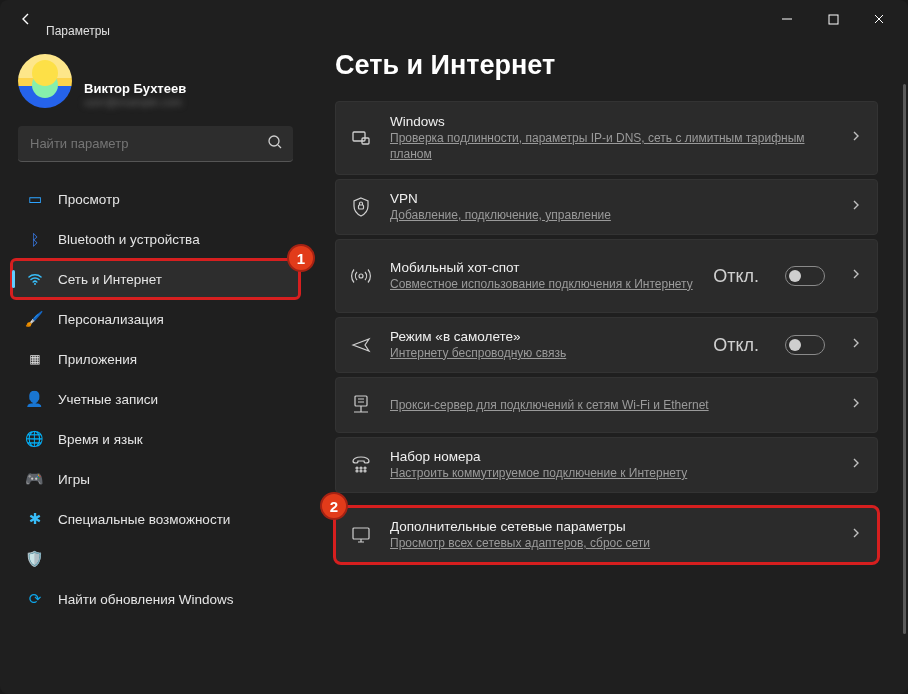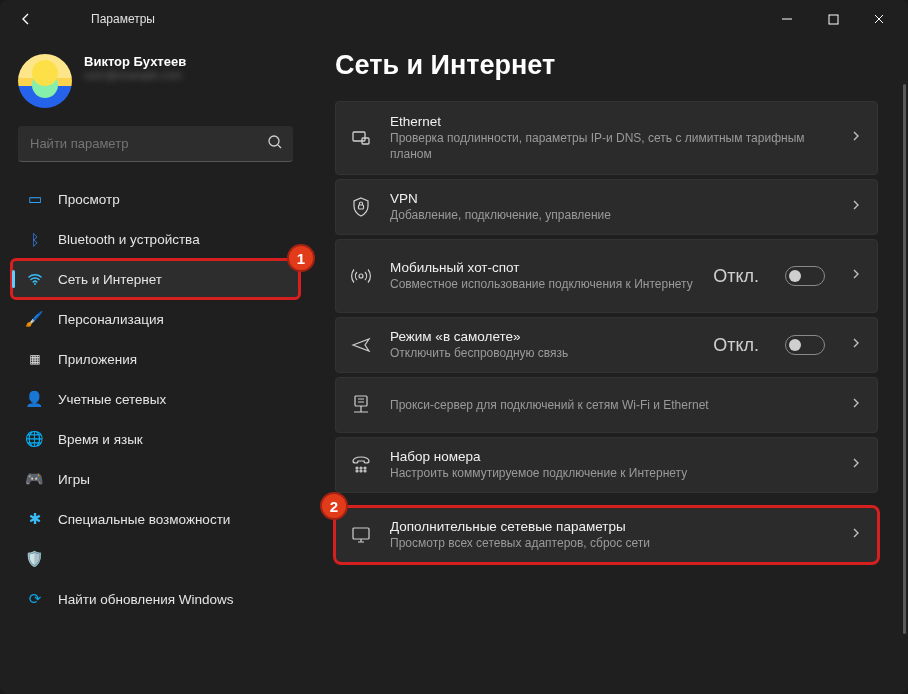--- a/index.html
+++ b/index.html
@@ -6,29 +6,29 @@
   body {
     background: #1a1a1a;
     font-family: "Segoe UI", sans-serif;
     color: #fff;
     width: 908px;
     height: 694px;
     overflow: hidden;
     position: relative;
   }
   .window { width:100%; height:100%; background:#1f1f1f; border-radius:8px; overflow:hidden; display:flex; flex-direction:column; }
-  .titlebar { height:38px; display:flex; align-items:center; padding:9px 6px;gap:45px; }
+  .titlebar { height:38px; display:flex; align-items:flex-end; padding:0 6px; }
   .back-btn { width:40px; height:38px; display:flex; align-items:center; justify-content:center; color:#fff; }
   .app-title { font-size:12px; color:#e0e0e0; }
   .win-controls { margin-left:auto; display:flex; }
   .win-btn { width:46px; height:38px; display:flex; align-items:center; justify-content:center; }
   .win-btn svg { stroke:#fff; }
   .body { flex:1; display:flex; }
   .sidebar { width:305px; padding:10px 4px 0 10px; display:flex; flex-direction:column; }
-  .profile { display:flex; align-items:flex-start; gap:12px; padding:6px 8px 18px 8px; }
+  .profile { display:flex; align-items:flex-end; gap:12px; padding:6px 8px 18px 8px; }
   .avatar { width:54px; height:54px; border-radius:50%; background:linear-gradient(#fde68a 0 45%,#fcd34d 45% 60%,#2563eb 60% 100%); position:relative; overflow:hidden;}
   .avatar::after{content:"";position:absolute;left:14px;top:6px;width:26px;height:26px;border-radius:50%;background:#fde047;box-shadow:0 12px 0 0 #86efac;}
   .profile-name { font-size:13px; font-weight:600; }
   .profile-email { font-size:11px; color:#6b6b6b; filter:blur(3px);}
   .search { height:36px; margin:0 8px 18px 8px; position:relative; }
   .search input { width:100%; height:100%; background:#2d2d2d; border:none; border-bottom:1px solid #555; border-radius:4px; padding:0 34px 0 12px; color:#cfcfcf; font-size:13px; outline:none;}
   .search-icon { position:absolute; right:10px; top:8px; color:#cfcfcf; }
   .nav { display:flex; flex-direction:column; gap:2px; padding:0 2px;}
   .nav-item { height:38px; display:flex; align-items:center; gap:14px; padding:0 14px; border-radius:4px; font-size:13.5px; color:#e5e5e5; cursor:pointer; position:relative;}
   .nav-item.active { background:#2d2d2d; }
@@ -37,21 +37,21 @@
   .nav-item.highlight { outline:3px solid #d61f1f; outline-offset:-1px; }
   .badge-num { position:absolute; width:28px; height:28px; border-radius:50%; background:#e23b1a; border:2px solid #a52213; color:#fff; display:flex; align-items:center; justify-content:center; font-weight:700; font-size:15px; z-index:5;}
   .content { flex:1; padding:10px 30px 0 30px; overflow:hidden;}
   .page-title { font-size:27px; font-weight:600; margin:2px 0 20px 0; }
   .cards { display:flex; flex-direction:column; gap:4px; position:relative;}
   .card { background:#2b2b2b; border:1px solid #333; border-radius:4px; min-height:56px; display:flex; align-items:center; padding:10px 14px 10px 12px; gap:16px; cursor:pointer; }
   .card.tall { min-height:74px; }
   .card-icon { width:26px; display:flex; justify-content:center; color:#d0d0d0; flex-shrink:0;}
   .card-text { flex:1; }
   .card-title { font-size:13.5px; color:#f0f0f0; }
-  .card-desc { font-size:12px; color:#9a9a9a; line-height:1.35; margin-top:1px;}
+  .card-desc { font-size:12px; color:#9a9a9a; line-height:1.35; margin-top:1px;text-decoration:underline;}
   .card-status { font-size:18px; color:#d0d0d0; margin-right:10px;}
   .toggle { width:40px; height:20px; border-radius:10px; border:1px solid #8a8a8a; background:#2b2b2b; position:relative; margin-right:8px;}
   .toggle::after { content:""; position:absolute; left:3px; top:3px; width:12px; height:12px; border-radius:50%; background:#cfcfcf;}
   .chevron { color:#c0c0c0; }
   .card.highlight { outline:3px solid #d61f1f; outline-offset:-1px; border-radius:6px;}
   .scrollbar { position:absolute; right:2px; top:84px; bottom:60px; width:3px; background:#5a5a5a; border-radius:2px;}
 </style>
 </head>
 <body>
 
@@ -122,21 +122,21 @@
         <div class="nav-item">
             <span class="nav-icon">🖌️</span>
             <span>Персонализация</span>
           </div>
         <div class="nav-item">
             <span class="nav-icon" style="font-size:12px">▦</span>
             <span>Приложения</span>
           </div>
         <div class="nav-item">
             <span class="nav-icon" style="color:#f97316">👤</span>
-            <span>Учетные сетевых</span>
+            <span>Учетные записи</span>
           </div>
         <div class="nav-item">
             <span class="nav-icon" style="color:#0ea5e9">🌐</span>
             <span>Время и язык</span>
           </div>
         <div class="nav-item">
             <span class="nav-icon">🎮</span>
             <span>Игры</span>
           </div>
         <div class="nav-item">
@@ -158,21 +158,21 @@
       <div class="cards">
 
         <div class="card tall">
           <div class="card-icon">
               <svg width="20" height="20" viewBox="0 0 20 20" fill="none" stroke="#d0d0d0" stroke-width="1.3">
                 <rect x="2" y="4" width="12" height="9" rx="1"></rect>
                 <rect x="11" y="10" width="7" height="6" rx="1"></rect>
               </svg>
             </div>
           <div class="card-text">
-              <div class="card-title">Ethernet</div>
+              <div class="card-title">Windows</div>
               <div class="card-desc">Проверка подлинности, параметры IP-и DNS, сеть с лимитным тарифным планом</div>
             </div>
           <div class="chevron"><svg width="14" height="14" viewBox="0 0 14 14">
                 <path d="M5 3l4 4-4 4" stroke="#c0c0c0" fill="none" stroke-width="1.4"></path>
               </svg></div>
         </div>
 
         <div class="card">
           <div class="card-icon">
               <svg width="18" height="20" viewBox="0 0 18 20" fill="none" stroke="#d0d0d0" stroke-width="1.2">
@@ -209,21 +209,21 @@
         </div>
 
         <div class="card">
           <div class="card-icon">
               <svg width="20" height="20" viewBox="0 0 20 20" fill="none" stroke="#d0d0d0" stroke-width="1.2">
                 <path d="M2 10l16-6-4 6 4 6-16-6z"></path>
               </svg>
             </div>
           <div class="card-text">
               <div class="card-title">Режим «в самолете»</div>
-              <div class="card-desc">Отключить беспроводную связь</div>
+              <div class="card-desc">Интернету беспроводную связь</div>
             </div>
           <div class="card-status">Откл.</div>
           <div class="toggle"></div>
           <div class="chevron"><svg width="14" height="14" viewBox="0 0 14 14">
                 <path d="M5 3l4 4-4 4" stroke="#c0c0c0" fill="none" stroke-width="1.4"></path>
               </svg></div>
         </div>
 
         <div class="card">
           <div class="card-icon">

